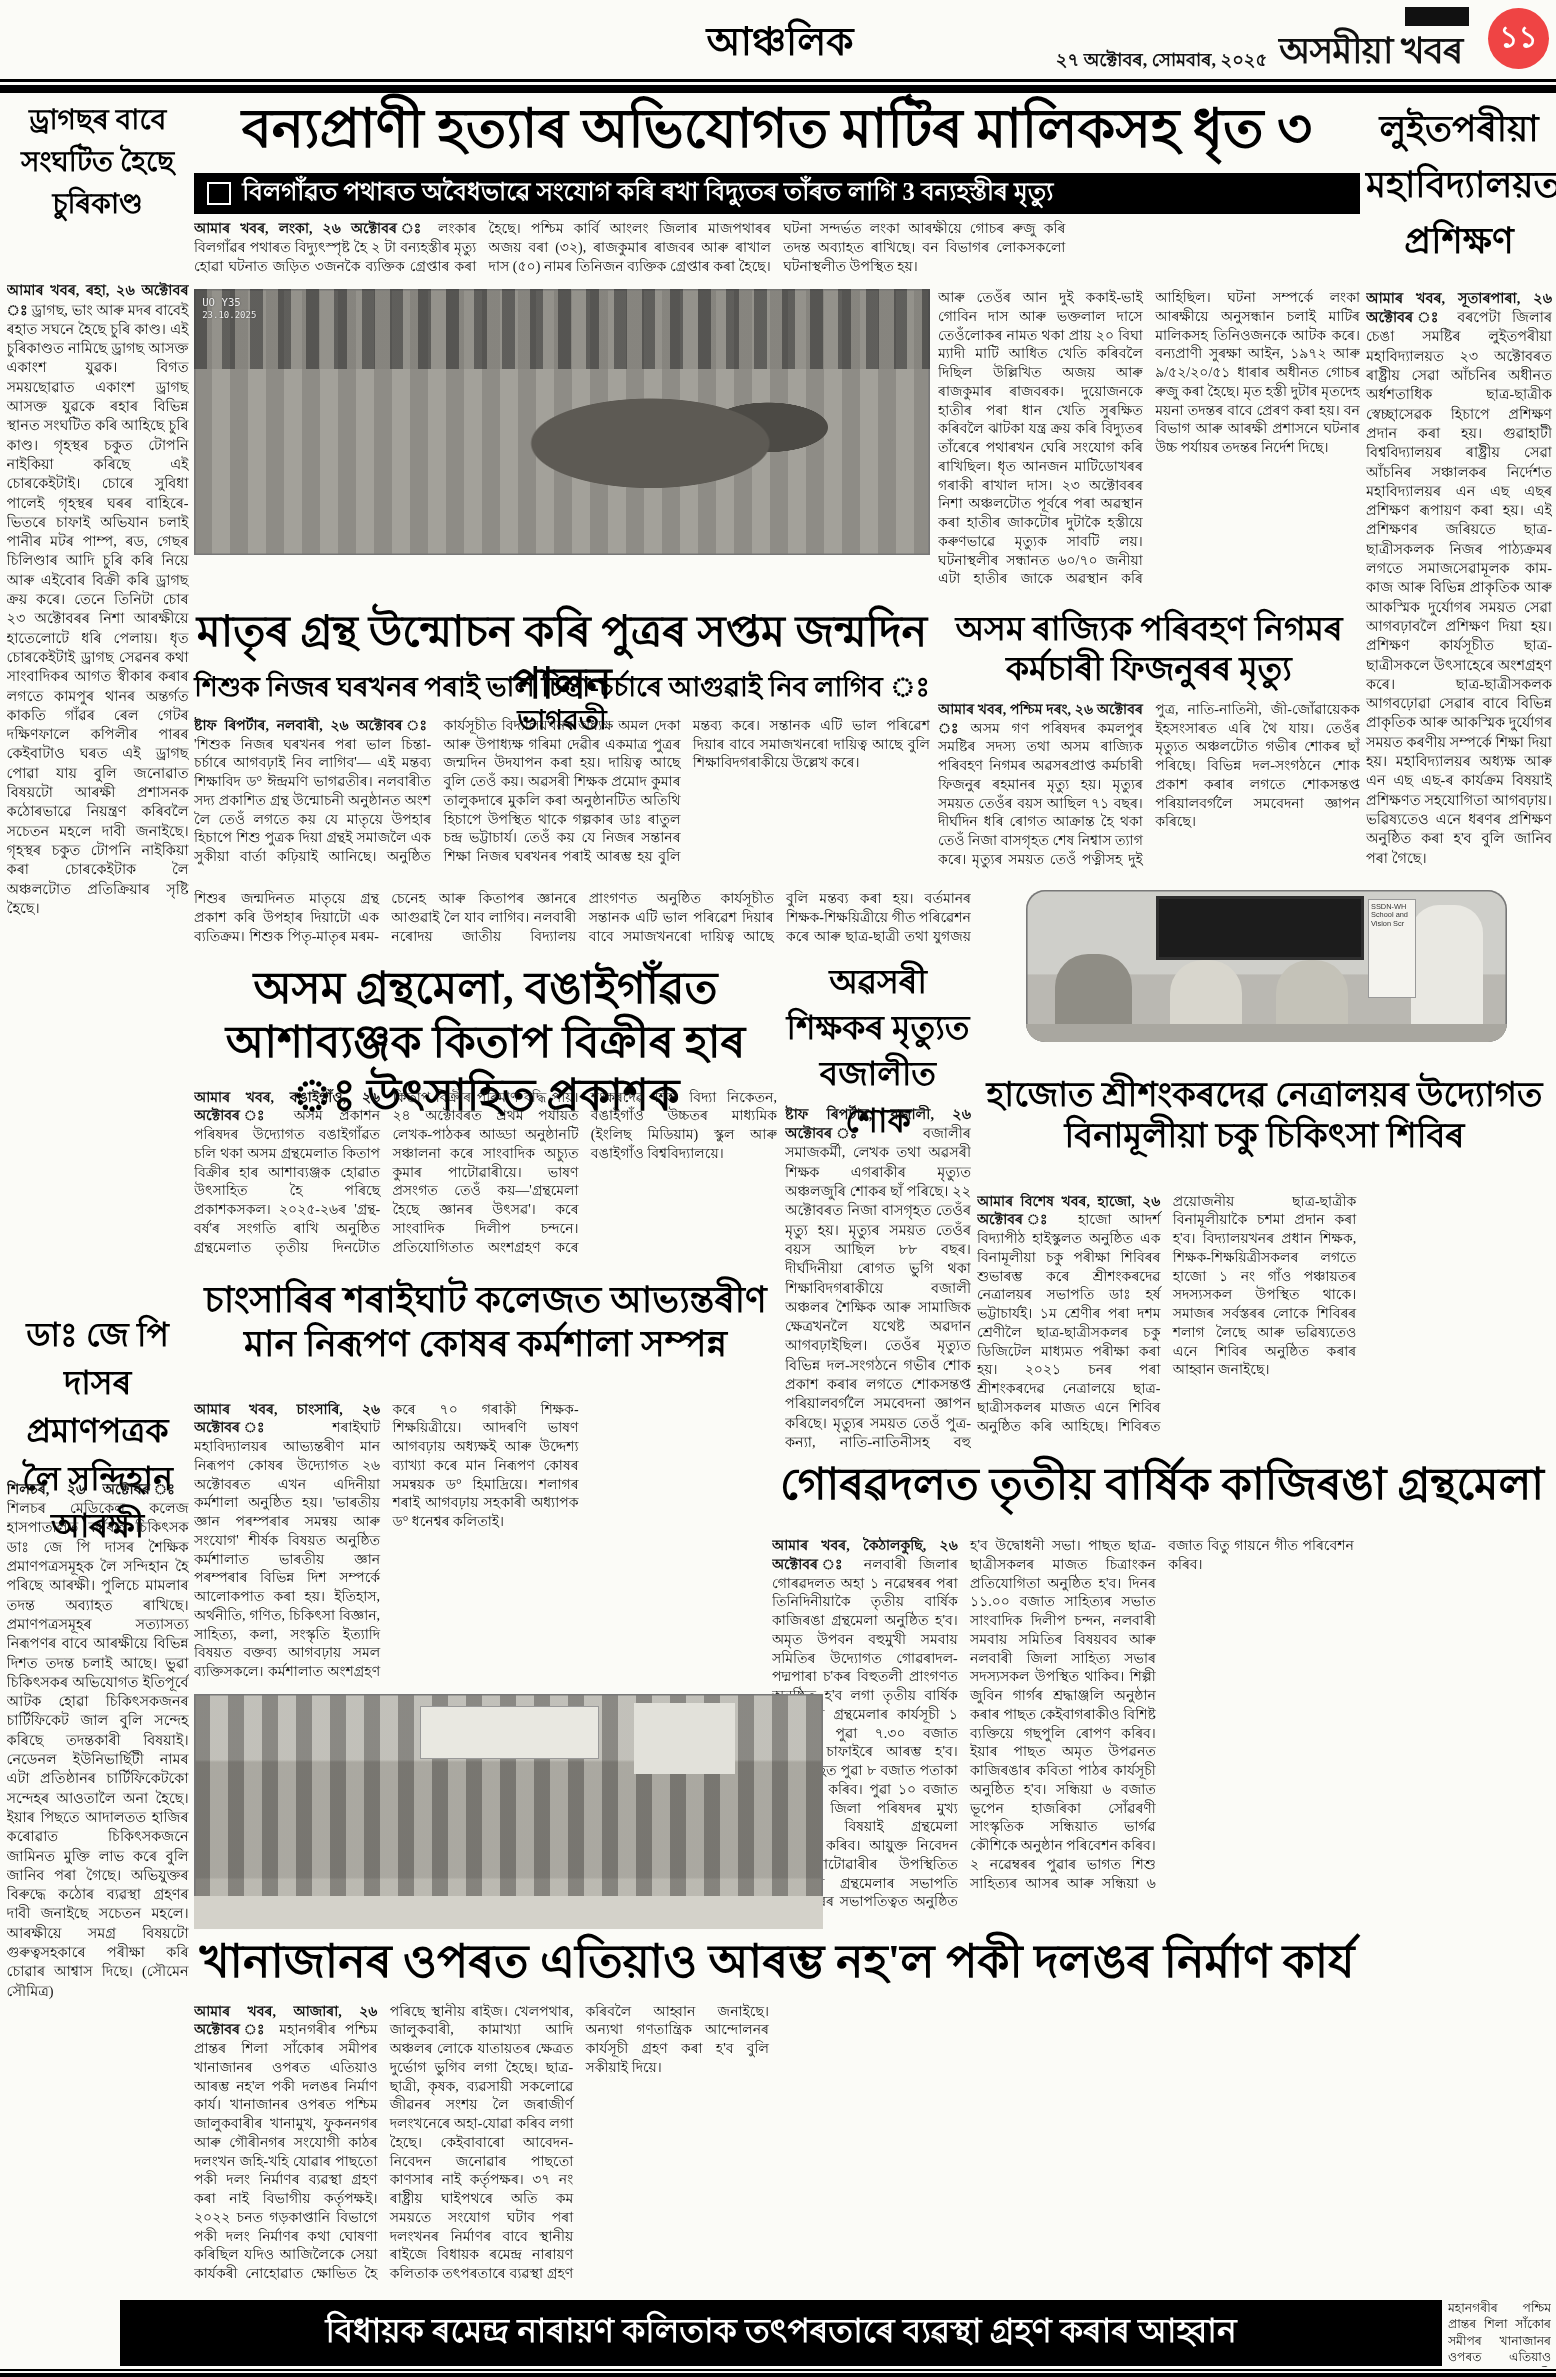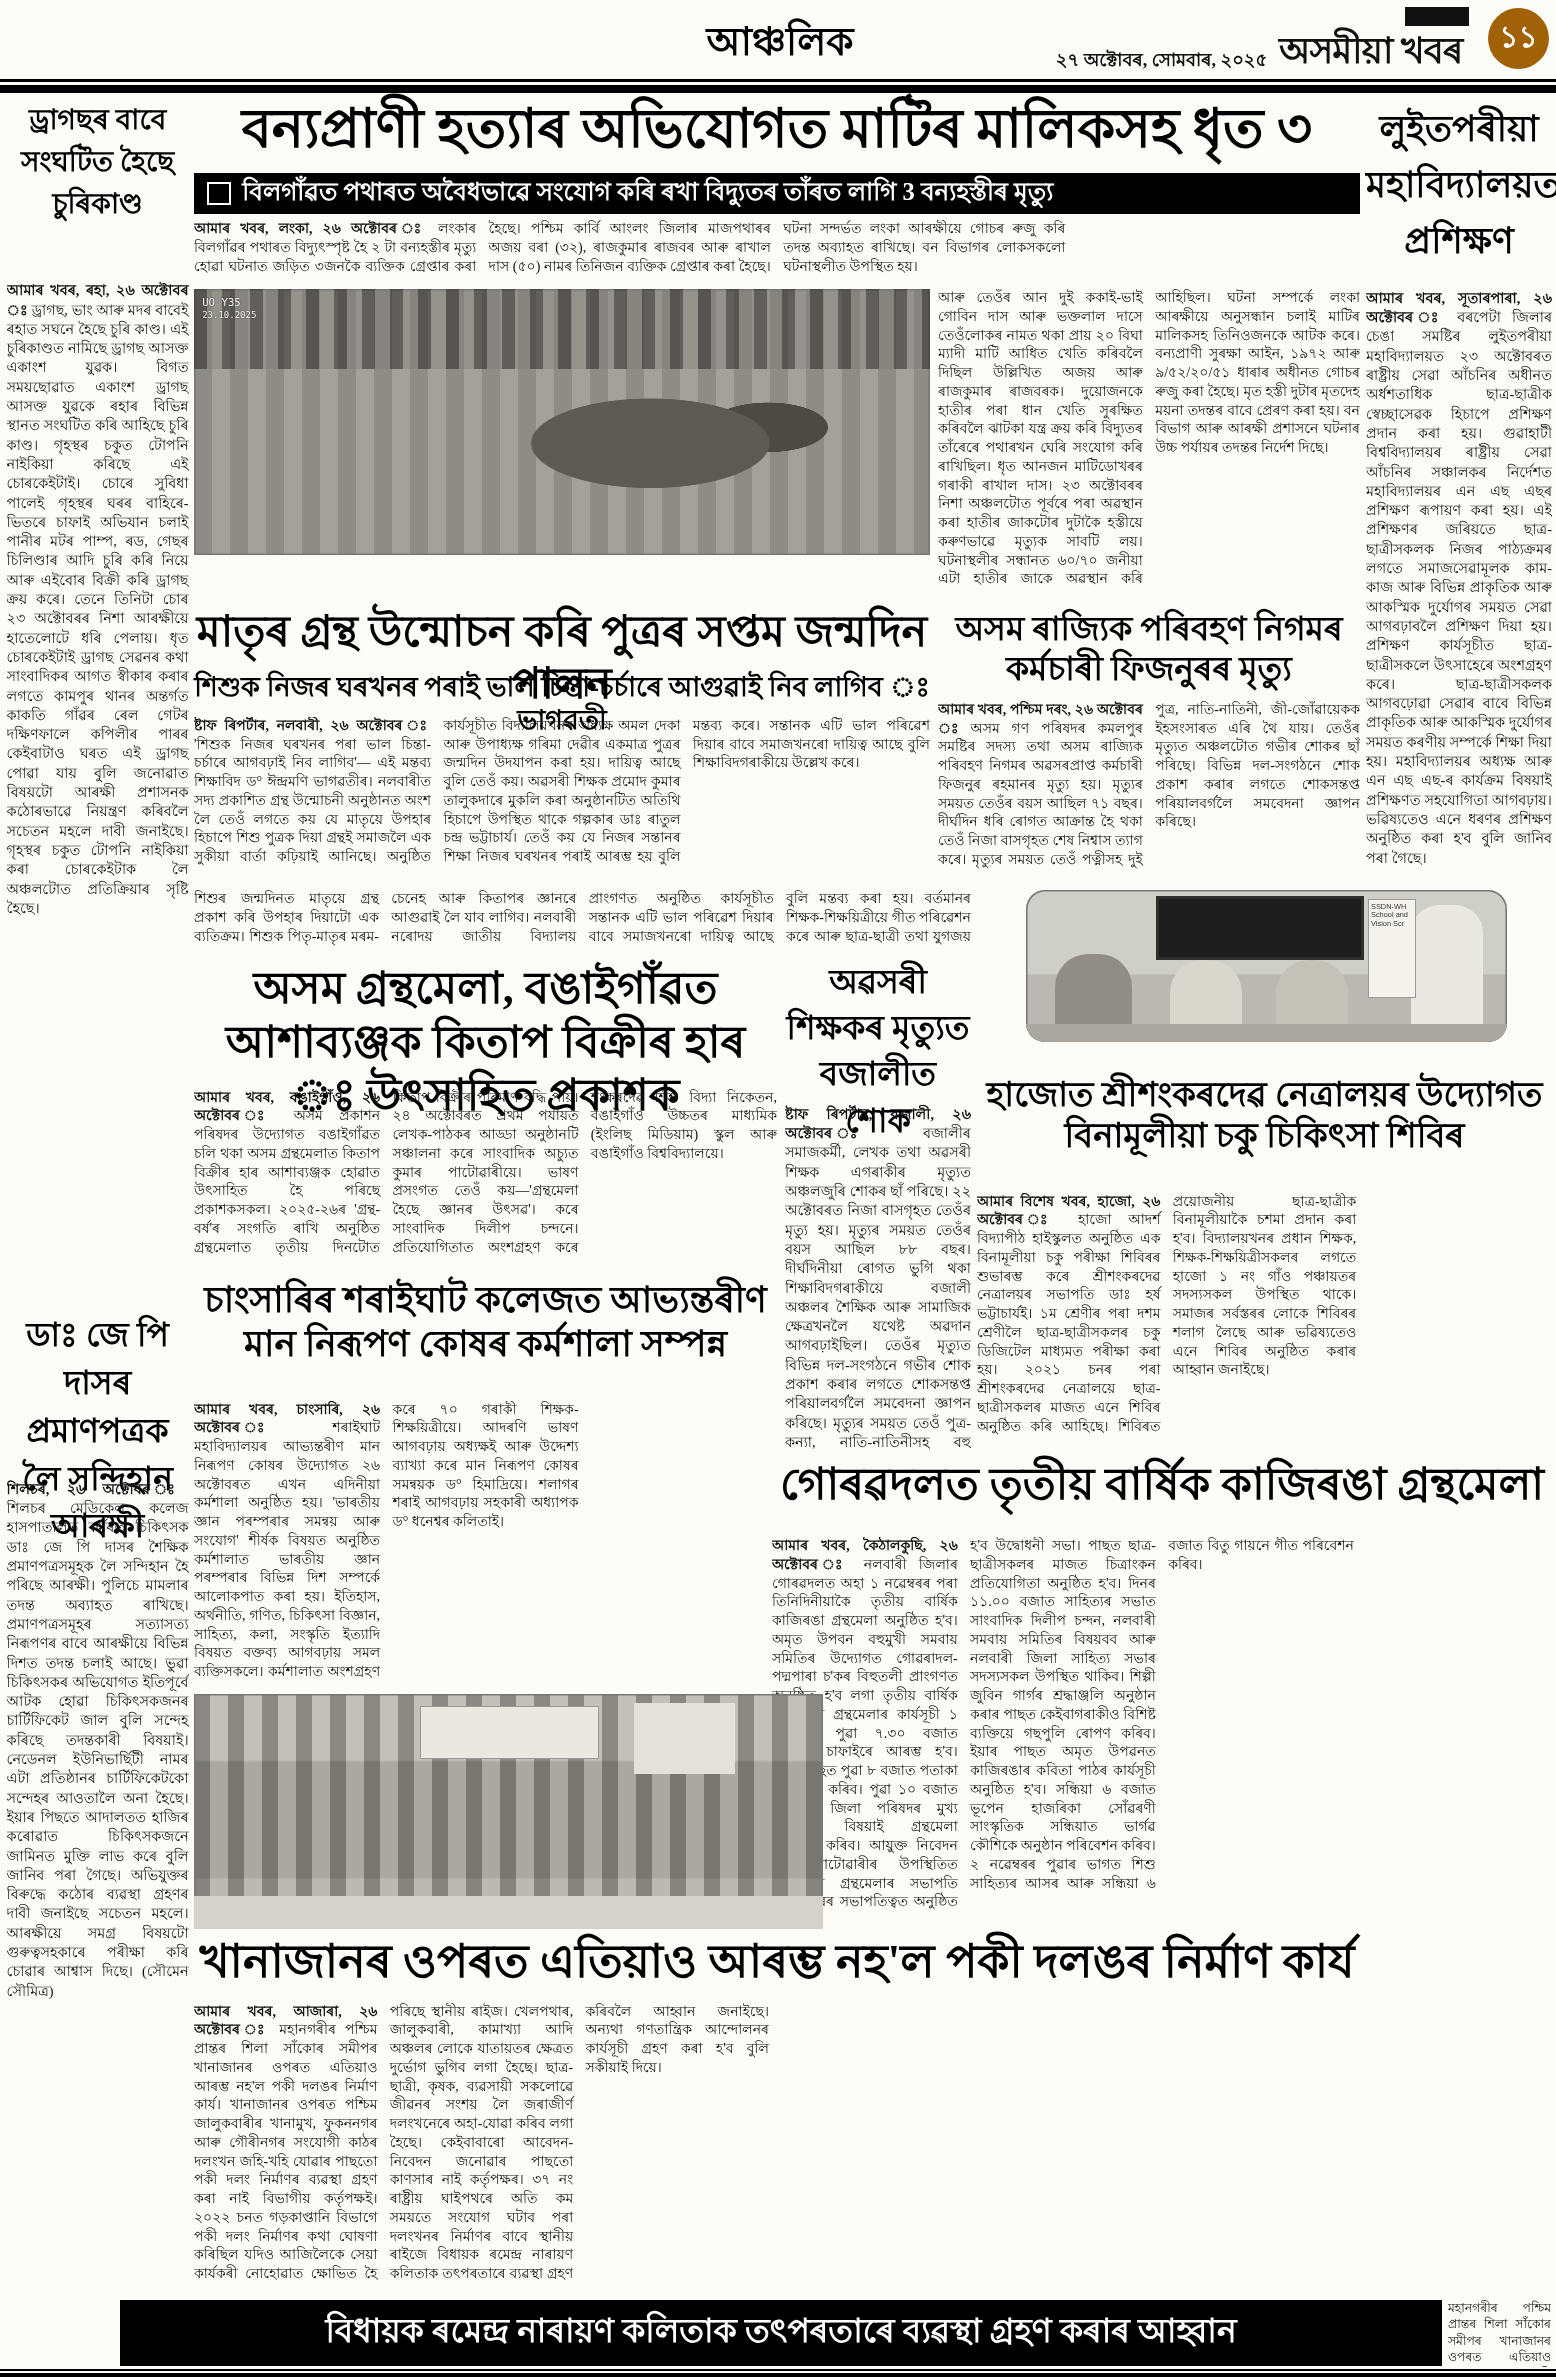--- a/index.html
+++ b/index.html
@@ -7,21 +7,21 @@
         font-family:"Liberation Serif","DejaVu Serif",serif;color:#111;}
   .abs{position:absolute;}
   .hl{font-weight:bold;text-align:center;color:#000;line-height:1.22;margin:0;
       font-family:"Liberation Serif","DejaVu Serif",serif;}
   .body{font-size:14px;line-height:1.34;text-align:justify;overflow:hidden;column-fill:auto;column-gap:12.3px;}
   .body p{margin:0;}
   .byline{font-weight:bold;}
   .bar{background:#000;color:#fff;display:flex;align-items:center;font-weight:bold;}
   .rule{background:#000;}
   .photo{position:absolute;overflow:hidden;background:#b9b9b4;box-shadow:inset 0 0 0 1.6px #777;}
-  .circle-badge{background:#a16207;border-radius:50%;display:flex;align-items:center;justify-content:center;
+  .circle-badge{background:#ef4444;border-radius:50%;display:flex;align-items:center;justify-content:center;
                 color:#fff;font-weight:bold;}
   .cols2{column-count:2;} .cols3{column-count:3;} .cols4{column-count:4;} .cols7{column-count:7;}
   .center{display:flex;align-items:center;justify-content:center;}
   .subhead-square{display:inline-block;width:19.7px;height:19.7px;border:2.5px solid #fff;margin-right:11.5px;flex:0 0 auto;}
   .smallstamp{position:absolute;color:#f2f2f2;font-family:"DejaVu Sans Mono",monospace;font-size:10.7px;
               text-shadow:0 0 1.6px #333;}
 </style>
 </head>
 <body>
 

